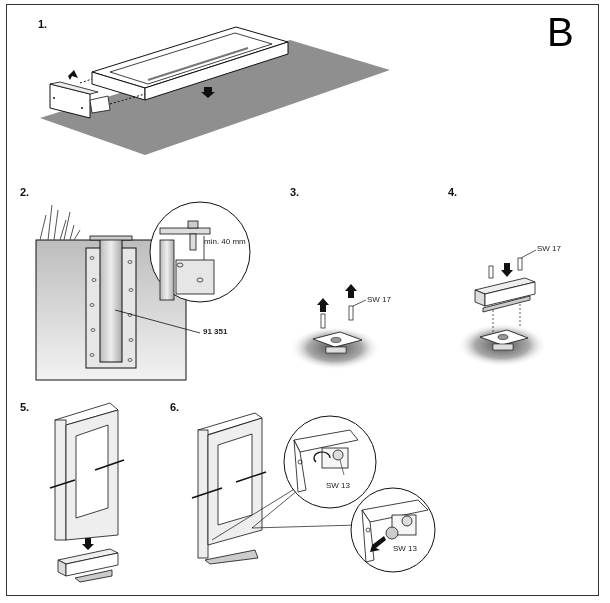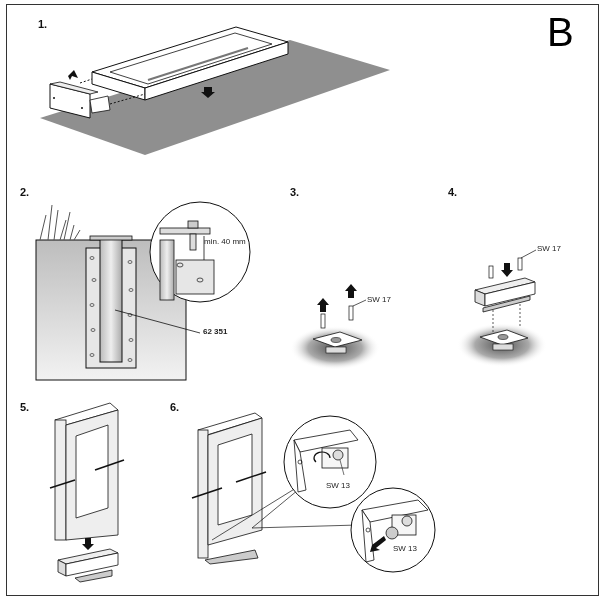--- a/index.html
+++ b/index.html
@@ -173,17 +173,17 @@
     <polygon points="362,510 370,522 374,560 366,562" fill="#fff" stroke="#111" stroke-width="0.8"></polygon>
     <rect x="392" y="515" width="24" height="20" fill="#f6f6f6" stroke="#111" stroke-width="0.8"></rect>
     <circle cx="407" cy="521" r="5" fill="#ddd" stroke="#111" stroke-width="0.8"></circle>
     <circle cx="392" cy="533" r="6" fill="#ccc" stroke="#111" stroke-width="0.8"></circle>
     <polygon points="372,545 384,536 386,540 376,548 380,550 370,552" fill="#111"></polygon>
     <circle cx="368" cy="530" r="2" fill="none" stroke="#111" stroke-width="0.7"></circle>
   </g>
 </svg>
 
 <div class="label" style="left:204px;top:237px">min. 40 mm</div>
-<div class="label" style="left:203px;top:327px;font-weight:bold">62 351</div>
+<div class="label" style="left:203px;top:327px;font-weight:bold">91 351</div>
 <div class="label" style="left:367px;top:295px">SW 17</div>
 <div class="label" style="left:537px;top:244px">SW 17</div>
 <div class="label" style="left:326px;top:481px">SW 13</div>
 <div class="label" style="left:393px;top:544px">SW 13</div>
 
 </body></html>

